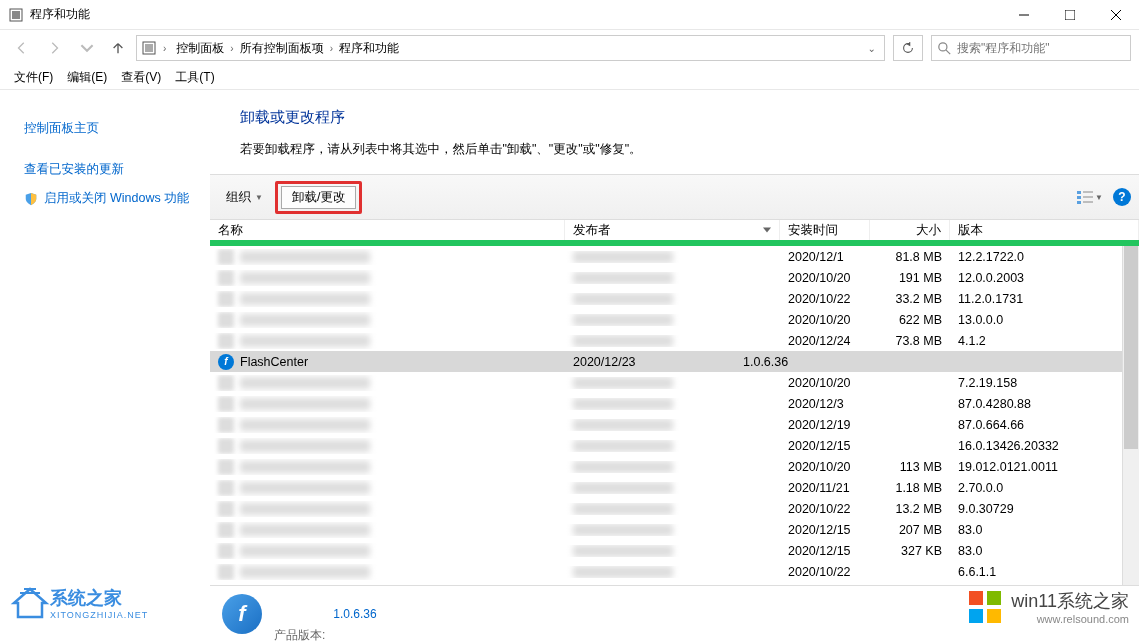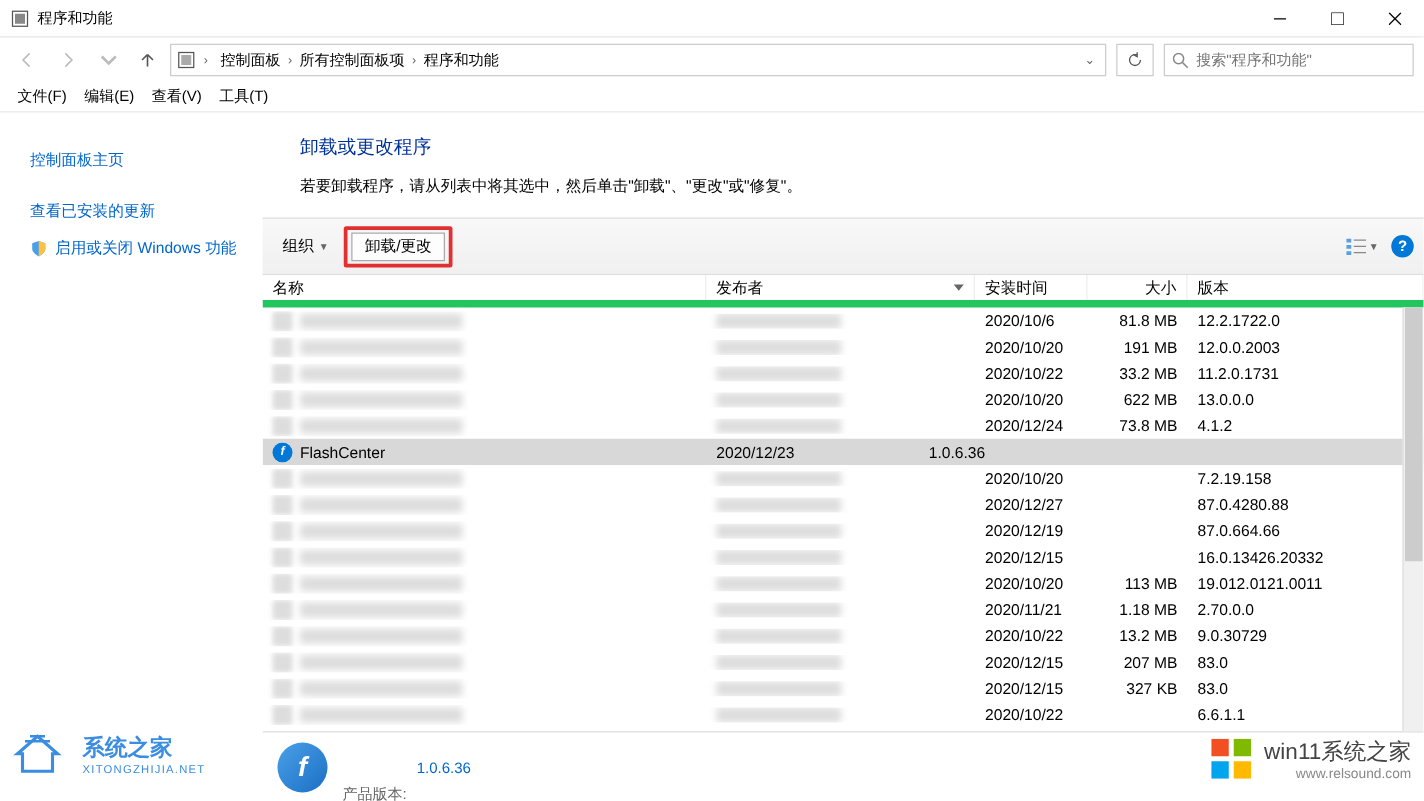--- a/index.html
+++ b/index.html
@@ -83,21 +83,21 @@
     .details-icon { width: 40px; height: 40px; background: linear-gradient(135deg, #4aa0e8, #1a6fc4); border-radius: 50%; display: flex; align-items: center; justify-content: center; color: #fff; font-size: 22px; font-weight: bold; font-style: italic; }
     .details-text { font-size: 12px; display: flex; align-items: center; gap: 8px; }
     .details-label { color: #666; margin-top: 44px; }
     .details-val { color: #0066cc; }
     
     
     .scroll-v { position: absolute; right: 0; top: 26px; bottom: 56px; width: 17px; background: #f0f0f0; border-left: 1px solid #ddd; }
     .scroll-thumb { position: absolute; top: 0; left: 1px; right: 1px; height: 60%; background: #ccc; }
     
     
-    .wm1 { position: absolute; left: 10px; bottom: 20px; display: flex; align-items: center; gap: 16px; z-index: 100; }
+    .wm1 { position: absolute; left: 10px; bottom: 20px; display: flex; align-items: center; gap: 0; z-index: 100; }
     .wm1-icon { width: 40px; height: 36px; }
     .wm1-text { font-size: 18px; font-weight: bold; color: #3a8de0; }
     .wm1-sub { font-size: 9px; color: #3a8de0; letter-spacing: 1px; }
     .wm2 { position: absolute; right: 10px; bottom: 16px; display: flex; align-items: center; gap: 10px; z-index: 100; }
     .wm2-logo { width: 32px; height: 32px; }
     .wm2-text { font-size: 18px; color: #444; }
     .wm2-sub { font-size: 11px; color: #888; text-align: right; }
   </style>
 </head>
 <body>
@@ -243,21 +243,21 @@
       </div>
       <div class="table-body" id="tbody">
           <div class="row">
             <div class="cell cell-name">
               <div class="prog-icon" style="filter: blur(2px);"></div>
               <div class="blur-box"></div>
             </div>
             <div class="cell cell-pub">
               <div class="blur-box w100"></div>
             </div>
-            <div class="cell cell-date">2020/10/6</div>
+            <div class="cell cell-date">2020/12/1</div>
             <div class="cell cell-size">81.8 MB</div>
             <div class="cell cell-ver">12.2.1722.0</div>
           </div>
           <div class="row">
             <div class="cell cell-name">
               <div class="prog-icon" style="filter: blur(2px);"></div>
               <div class="blur-box"></div>
             </div>
             <div class="cell cell-pub">
               <div class="blur-box w100"></div>
@@ -324,21 +324,21 @@
             <div class="cell cell-ver">7.2.19.158</div>
           </div>
           <div class="row">
             <div class="cell cell-name">
               <div class="prog-icon" style="filter: blur(2px);"></div>
               <div class="blur-box"></div>
             </div>
             <div class="cell cell-pub">
               <div class="blur-box w100"></div>
             </div>
-            <div class="cell cell-date">2020/12/27</div>
+            <div class="cell cell-date">2020/12/3</div>
             <div class="cell cell-size"></div>
             <div class="cell cell-ver">87.0.4280.88</div>
           </div>
           <div class="row">
             <div class="cell cell-name">
               <div class="prog-icon" style="filter: blur(2px);"></div>
               <div class="blur-box"></div>
             </div>
             <div class="cell cell-pub">
               <div class="blur-box w100"></div>

